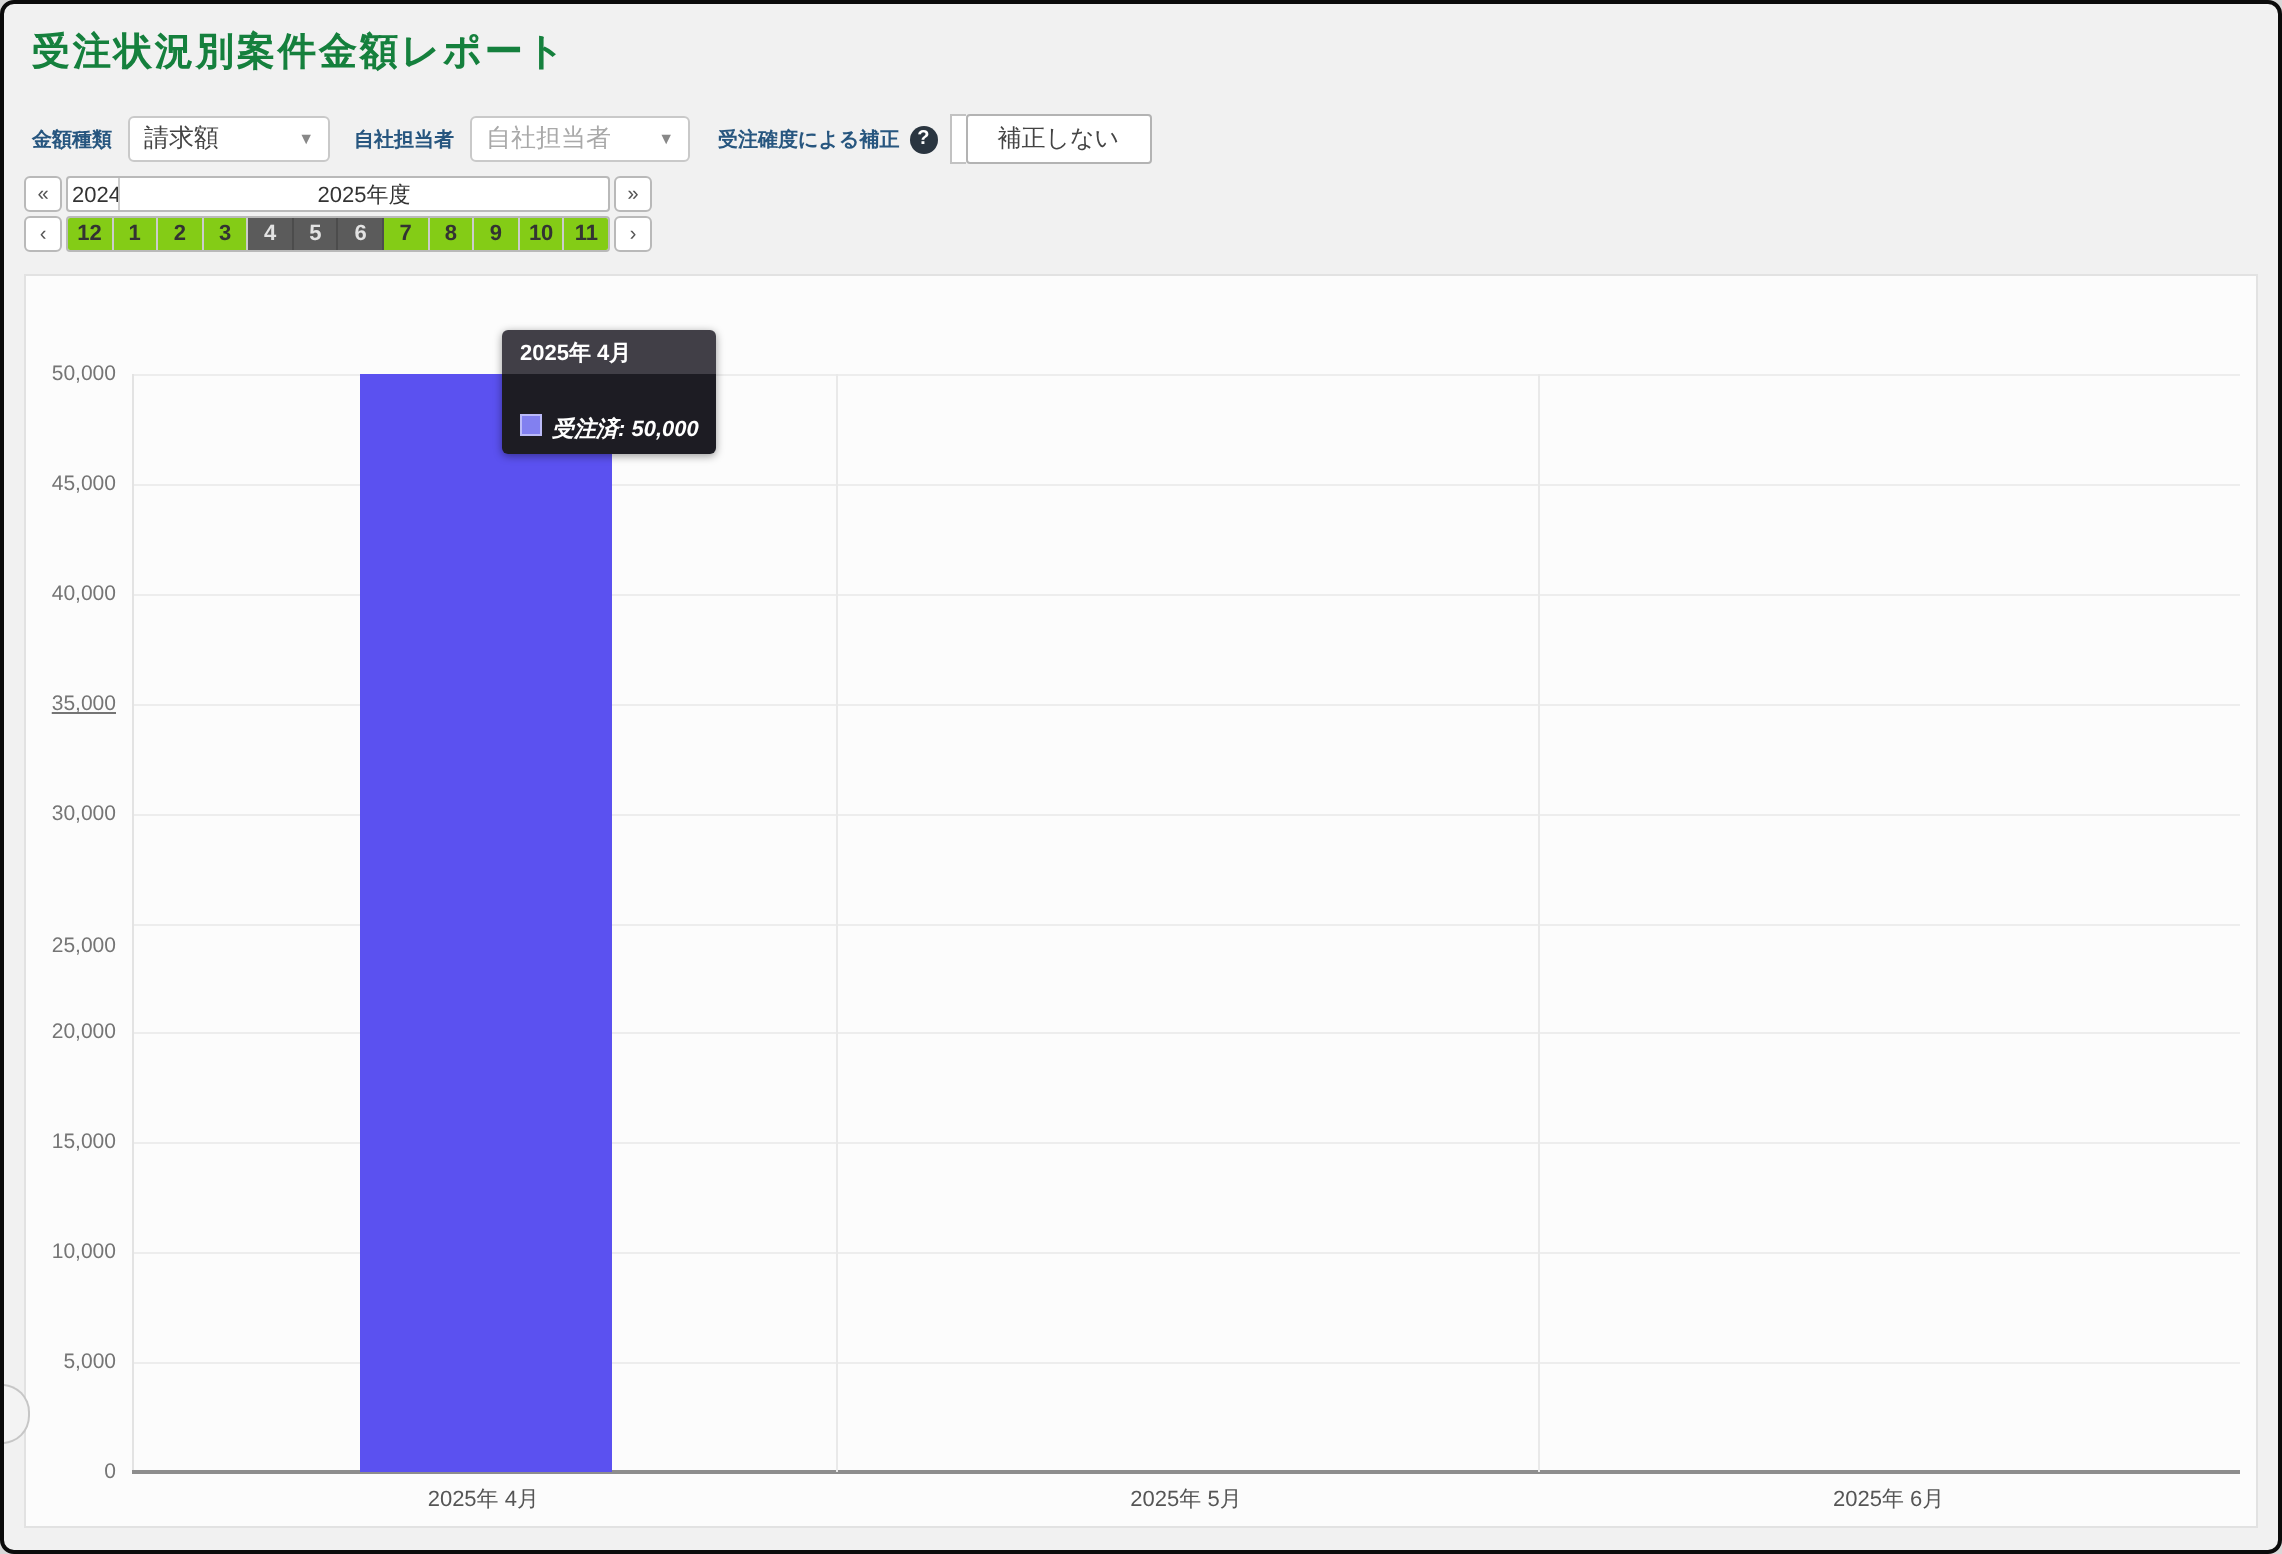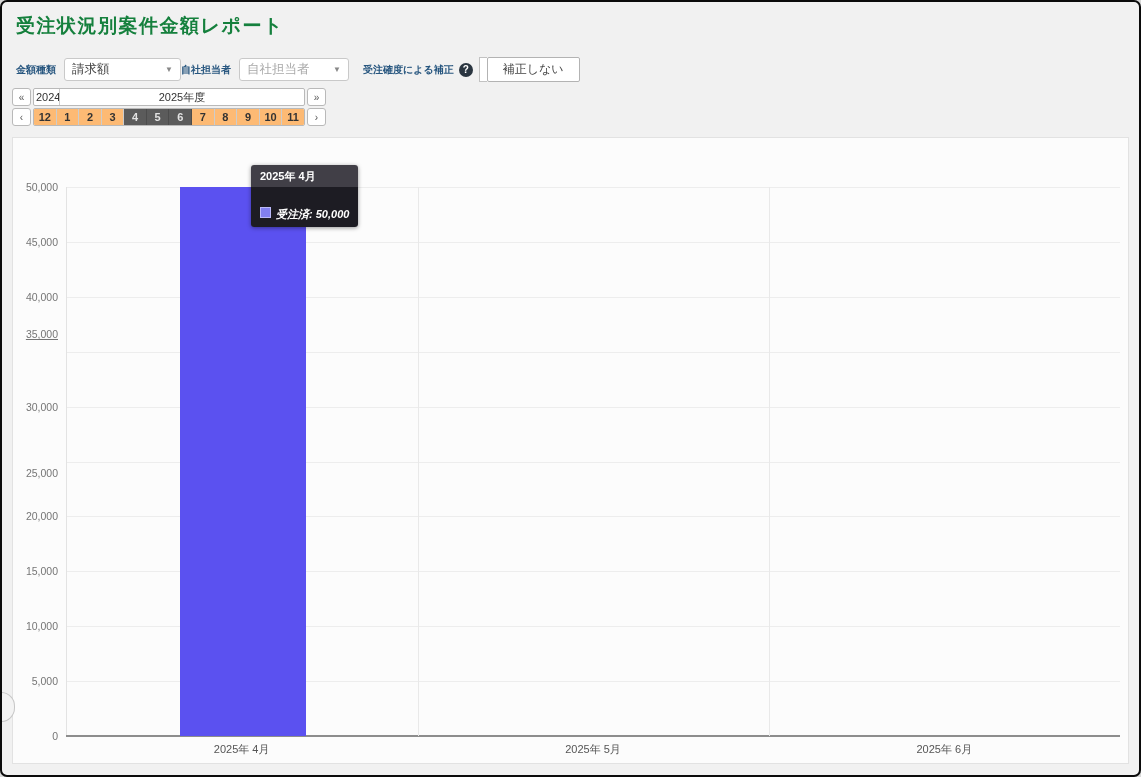--- a/index.html
+++ b/index.html
@@ -13,21 +13,21 @@
     font-size:19px; font-weight:bold; color:#15803d; letter-spacing:1.5px;
   }
   
   .filter-row { position:absolute; left:14px; top:55px; height:25px; display:flex; align-items:center; }
   .flabel { color:#27567f; font-size:10px; font-weight:600; white-space:nowrap;text-align:right; }
   .select {
     height:23px; border:1px solid #c9c9c9; border-radius:3px; background:#fff;
     display:flex; align-items:center; justify-content:space-between;
     padding:0 7px; font-size:12.5px; color:#444; box-sizing:border-box; cursor:pointer;
   }
-  .select.w1 { width:117px; margin-left:8px; }
+  .select.w1 { width:101px; margin-left:8px; margin-right:12px; }
   .select.w2 { width:110px; margin-left:8px; margin-right:14px; }
   .select .caret { color:#888; font-size:8px; margin-left:6px; }
   .select .placeholder { color:#a9a9a9; }
   .help-icon {
     width:14px; height:14px; border-radius:50%; background:#2a3540; color:#fff;
     font-size:10px; font-weight:bold; display:inline-flex; align-items:center;
     justify-content:center; margin-left:5px; margin-right:6px; cursor:pointer;
   }
   .btn-group { display:flex; height:25px; }
   .seg-empty { width:8px; background:#fff; border:1px solid #c2c2c2; border-right:none; box-sizing:border-box; }
@@ -49,21 +49,21 @@
     background:#fff; display:flex; box-sizing:border-box; overflow:hidden;
   }
   .year-cell {
     border-right:1px solid #ccc; font-size:11px; color:#333; display:flex;
     align-items:center; cursor:pointer; box-sizing:border-box;
   }
   .year-cell.narrow { width:26px; overflow:hidden; padding-left:2px; white-space:nowrap; }
   .year-cell.wide   { flex:1; justify-content:center; border-right:none; }
   .month-cell {
     flex:1; border-right:1px solid #ccc; display:flex; align-items:center; justify-content:center;
-    font-size:11px; font-weight:bold; color:#333; cursor:pointer; background:#fdba74;
+    font-size:11px; font-weight:bold; color:#333; cursor:pointer; background:#84cc16;
   }
   .month-cell:last-child { border-right:none; }
   .month-cell.selected { background:#5b5b5b; color:#e3e3e3; border-right-color:#4c4c4c; }
   
   .chart-panel {
     position:absolute; left:10px; right:10px; top:135px; bottom:11px;
     background:#fcfcfc; border:1px solid #e2e2e2; box-sizing:border-box;
   }
   .legend { position:absolute; top:29px; left:0; right:0; display:flex; justify-content:center; align-items:center; }
   .legend-item { display:flex; align-items:center; margin:0 12px; font-size:11px; color:#555; cursor:pointer; }
@@ -149,21 +149,21 @@
 
   <div class="chart-panel">
     <div class="ylabels" id="ylabels">
         <div class="ylabel" style="top: 549px;">0</div>
         <div class="ylabel" style="top: 494.1px;">5,000</div>
         <div class="ylabel" style="top: 439.2px;">10,000</div>
         <div class="ylabel" style="top: 384.3px;">15,000</div>
         <div class="ylabel" style="top: 329.4px;">20,000</div>
         <div class="ylabel" style="top: 286px;">25,000</div>
         <div class="ylabel" style="top: 219.6px;">30,000</div>
-        <div class="ylabel" style="top: 147px; text-decoration: underline;">35,000</div>
+        <div class="ylabel" style="top: 165px; text-decoration: underline;">35,000</div>
         <div class="ylabel" style="top: 109.8px;">40,000</div>
         <div class="ylabel" style="top: 54.9px;">45,000</div>
         <div class="ylabel" style="top: 0px;">50,000</div>
       </div>
     <div class="plot" id="plot">
       <div class="baseline"></div>
     <div class="gridline-h" style="top: 494.1px;"></div>
         <div class="gridline-h" style="top: 439.2px;"></div>
         <div class="gridline-h" style="top: 384.3px;"></div>
         <div class="gridline-h" style="top: 329.4px;"></div>

